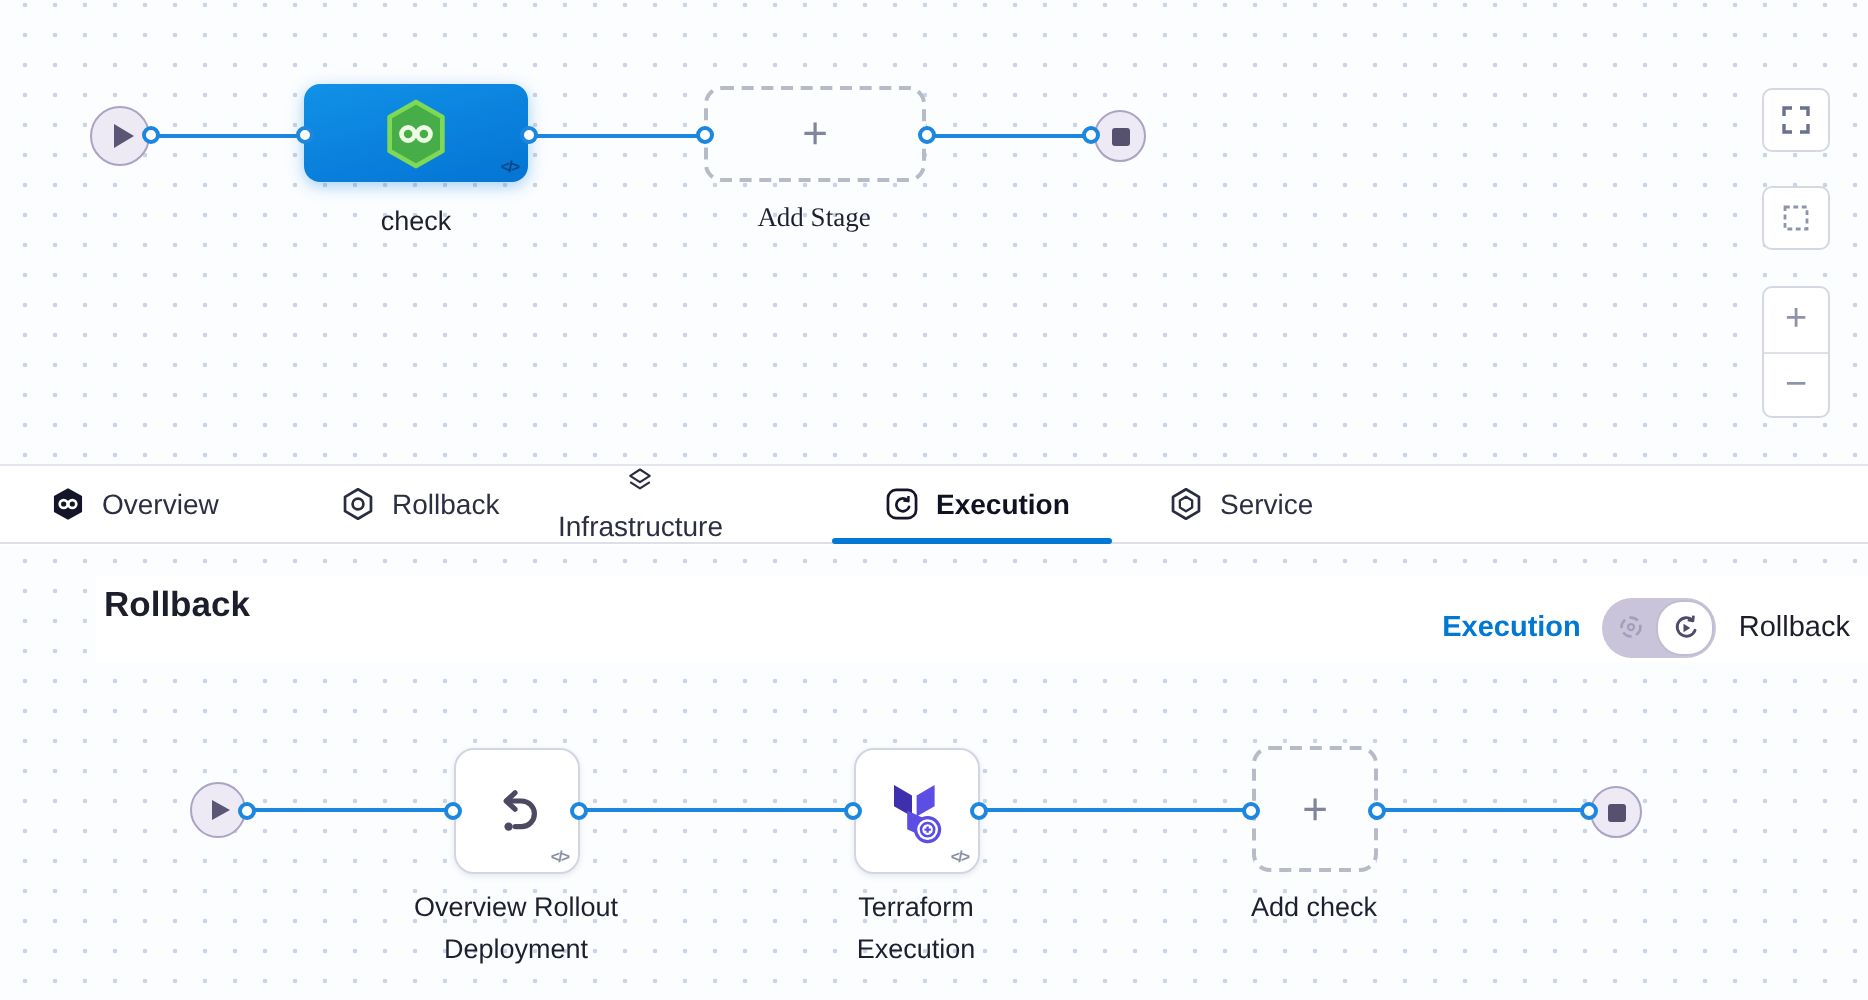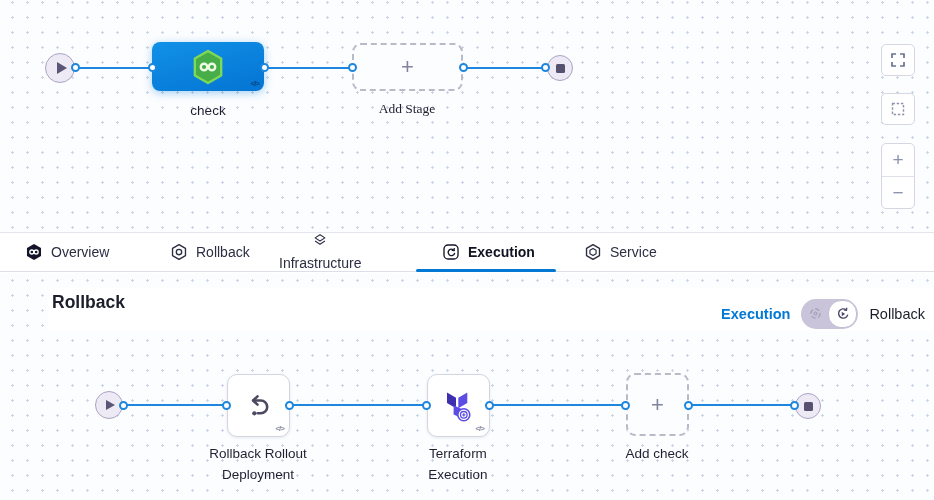--- a/index.html
+++ b/index.html
@@ -204,21 +204,21 @@
     </div>
 
     <div class="stage-node step-node" style="left:227px; top:101px; width:63px; height:63px;">
       <svg width="31" height="30" viewBox="0 0 30 30">
         <path d="M10,9.5 h7.3 a6.4,6.4 0 0 1 0,12.8 h-3.2" fill="none" stroke="#4d4961" stroke-width="2.6" stroke-linecap="round"></path>
         <path d="M14,5.4 L9.6,9.5 L14,13.6" fill="none" stroke="#4d4961" stroke-width="2.6" stroke-linecap="round" stroke-linejoin="round"></path>
         <circle cx="10.8" cy="22.3" r="2.1" fill="#4d4961"></circle>
       </svg>
       <span class="code-badge">&lt;/&gt;</span>
     </div>
-    <div class="node-label" style="left:183px; top:170px; width:150px;">Rollback Rollout Deployment</div>
+    <div class="node-label" style="left:183px; top:170px; width:150px;">Overview Rollout Deployment</div>
 
     <div class="stage-node step-node" style="left:427px; top:101px; width:63px; height:63px;">
       <svg width="30" height="34" viewBox="0 0 30 34">
         <polygon points="3,3.5 12,8.7 12,19.3 3,14.1" fill="#3d2fae"></polygon>
         <polygon points="14.3,8.7 23.3,3.5 23.3,14.1 14.3,19.3" fill="#5c4ee5"></polygon>
         <polygon points="9.6,16.2 18.2,20.2 18.2,29.6 9.6,25.6" fill="#5c4ee5"></polygon>
         <circle cx="19.8" cy="25.8" r="6" fill="#fff" stroke="#5c4ee5" stroke-width="1.6"></circle>
         <circle cx="19.8" cy="25.8" r="3.3" fill="none" stroke="#5c4ee5" stroke-width="1.3"></circle>
         <path d="M19.8,24.2 v3.2 M18.2,25.8 h3.2" stroke="#5c4ee5" stroke-width="1.2"></path>
       </svg>

